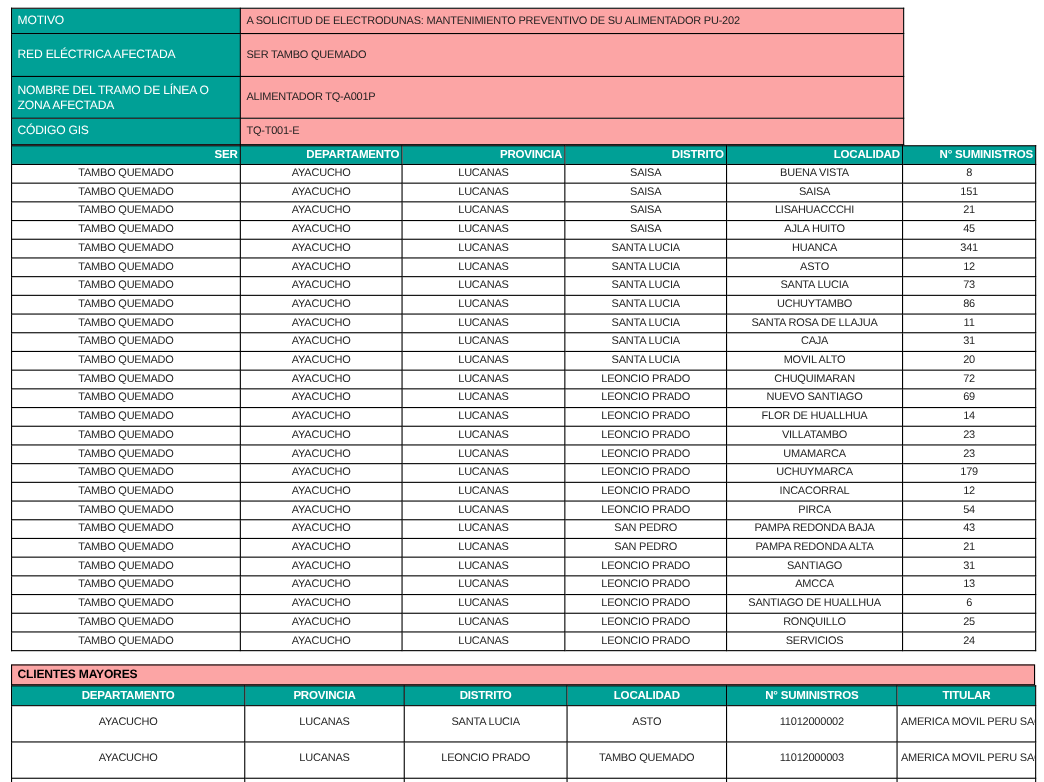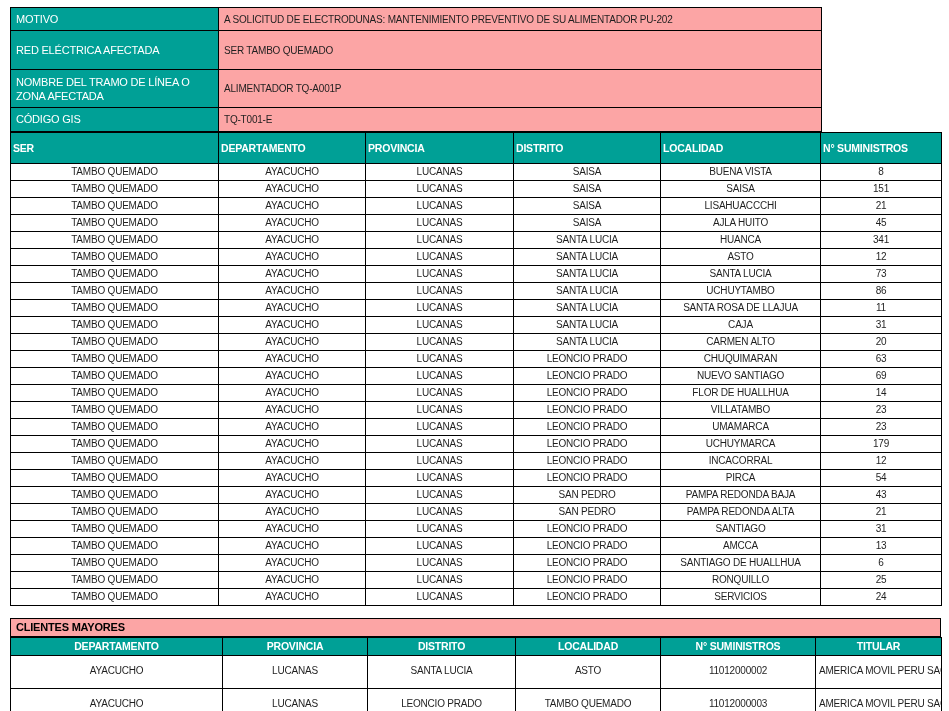--- a/index.html
+++ b/index.html
@@ -31,21 +31,21 @@
   .info-table tr.r1 td { height: 21px; }
   .info-table tr.r2 td { height: 39px; }
   .info-table tr.r3 td { height: 38px; }
   .info-table tr.r4 td { height: 17px; }
 
   
   .grid { width: 931px; }
   .grid th {
     background: #00A096; color: #ffffff;
     font-weight: bold; font-size: 10.5px;
-    height: 31px; padding: 0 2px; text-align: left;
+    height: 17px; padding: 0 2px; text-align: right;
     letter-spacing: -0.2px; white-space: nowrap;
   }
   .grid td {
     font-size: 10px; text-align: center;
     height: 17px; padding: 0 2px;
     white-space: nowrap; letter-spacing: -0.2px;
   }
 
   
   .banner {
@@ -194,30 +194,30 @@
           <td>LUCANAS</td>
           <td>SANTA LUCIA</td>
           <td>CAJA</td>
           <td>31</td>
         </tr>
         <tr>
           <td>TAMBO QUEMADO</td>
           <td>AYACUCHO</td>
           <td>LUCANAS</td>
           <td>SANTA LUCIA</td>
-          <td>CARMEN ALTO</td>
+          <td>MOVIL ALTO</td>
           <td>20</td>
         </tr>
         <tr>
           <td>TAMBO QUEMADO</td>
           <td>AYACUCHO</td>
           <td>LUCANAS</td>
           <td>LEONCIO PRADO</td>
           <td>CHUQUIMARAN</td>
-          <td>63</td>
+          <td>72</td>
         </tr>
         <tr>
           <td>TAMBO QUEMADO</td>
           <td>AYACUCHO</td>
           <td>LUCANAS</td>
           <td>LEONCIO PRADO</td>
           <td>NUEVO SANTIAGO</td>
           <td>69</td>
         </tr>
         <tr>

